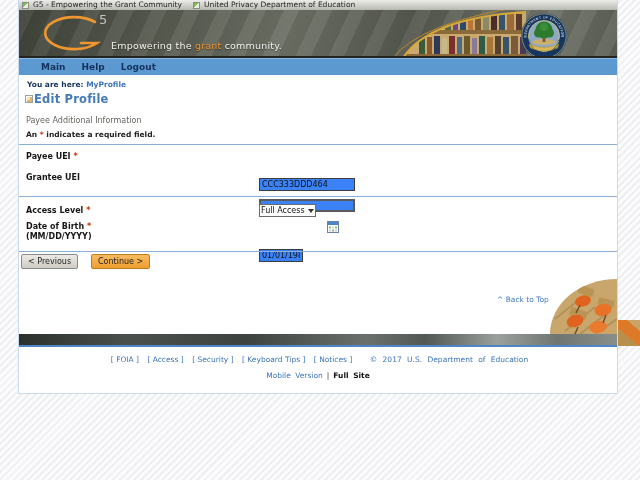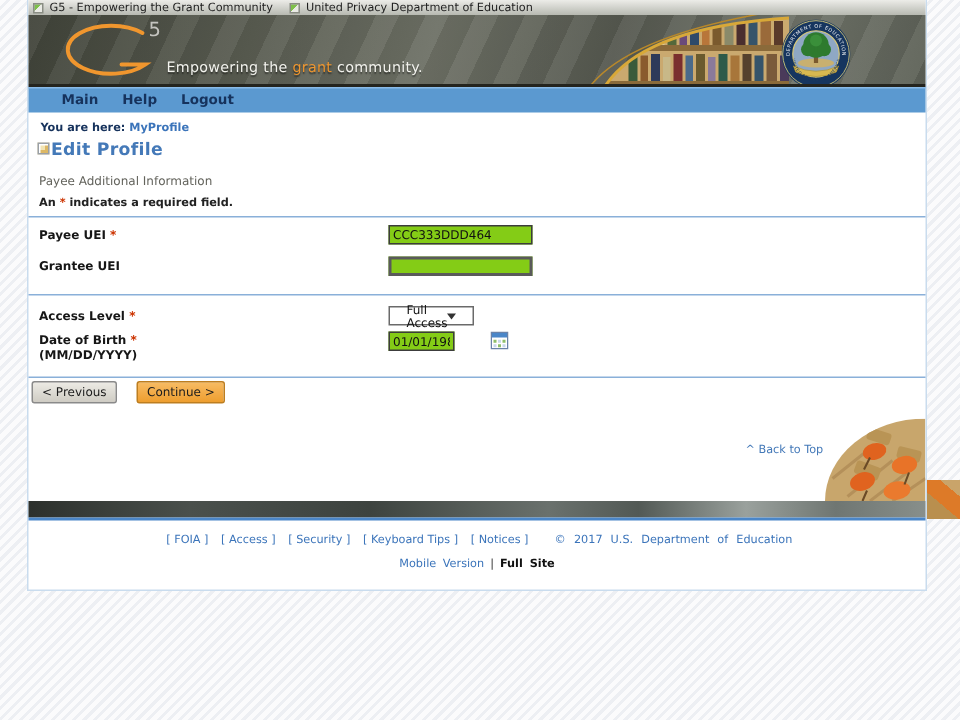--- a/index.html
+++ b/index.html
@@ -62,27 +62,27 @@
     box-shadow: inset 1px 1px 0 #ffffff, inset -2px -2px 0 #ddb865;
   }
   .page-title { font-size: 11.5px; font-weight: bold; color: #4479b8; letter-spacing: 0.2px; }
   .section-title { position: absolute; top: 116px; left: 7px; font-size: 8px; color: #63635c; }
   .required-note { position: absolute; top: 130px; left: 7px; font-size: 7.5px; color: #222; font-weight: bold; }
   .star { color: #cc3300; font-weight: bold; }
   .rule { position: absolute; left: 0; right: 0; height: 1px; background: #8ab0d9; }
   .field-label { position: absolute; left: 7px; font-size: 8px; font-weight: bold; color: #161616; white-space: nowrap; }
   .tbox {
     position: absolute; left: 240px; height: 13px;
-    border: 1px solid #3c3c3c; background: #84cc16;
-    font-family: "DejaVu Sans", sans-serif; font-size: 8px; padding: 0 2px; color: #111;
+    border: 1px solid #3c3c3c; background: #3b82f6;
+    font-family: "DejaVu Sans", sans-serif; font-size: 8px; padding: 0 2px; color: #111; margin-top: 28px;
   }
   .selbox {
     position: absolute; left: 240px; width: 57px; height: 13px;
     border: 1px solid #6a6a6a; background: #fff; cursor: pointer;
-    display: flex; align-items: center; justify-content: space-between; padding: 0 11px;
+    display: flex; align-items: center; justify-content: space-between; padding: 0 1px;
     font-size: 8px; color: #111;
   }
   .sel-arrow { width: 0; height: 0; border-left: 3px solid transparent; border-right: 3px solid transparent; border-top: 4px solid #333; }
   .btn {
     position: absolute; top: 254px; height: 15px; padding: 0 6px;
     font-family: "DejaVu Sans", sans-serif; font-size: 8px; color: #1c1c1c;
     border-radius: 2px; cursor: pointer; line-height: 13px;
   }
   .btn-prev { left: 2px; background: linear-gradient(#eceae4, #cfccc4); border: 1px solid #8a8a8a; }
   .btn-continue { left: 72px; background: linear-gradient(#f7bb63, #ee9e2f); border: 1px solid #bd7e20; }

